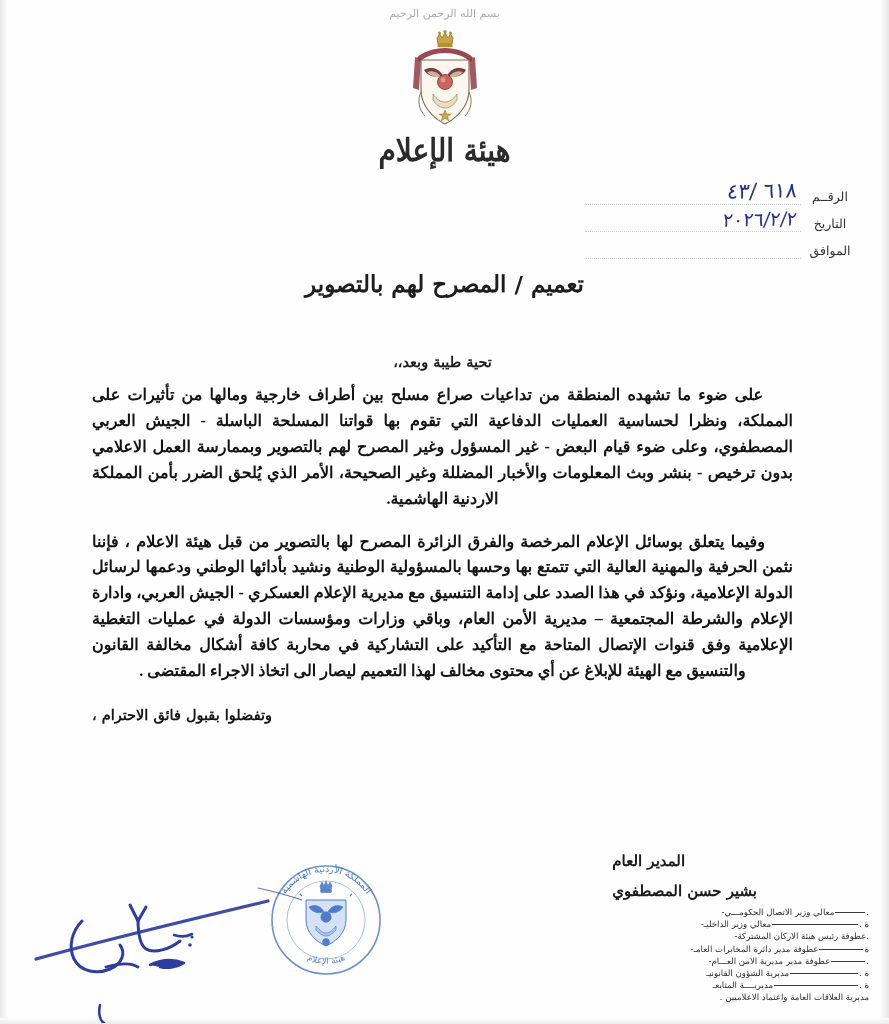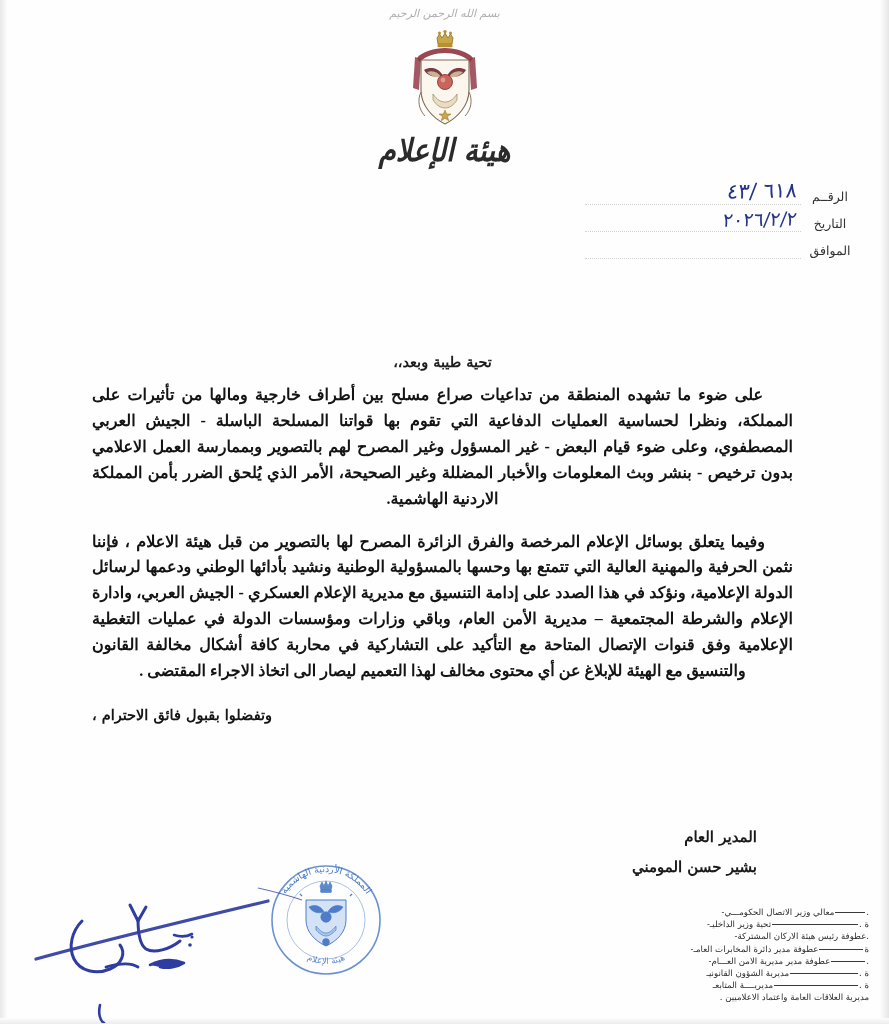--- a/index.html
+++ b/index.html
@@ -26,21 +26,20 @@
   
   .scan-edge-left  { position:absolute; top:0; left:0;  width:7px;  height:100%; background:linear-gradient(90deg,#e8e8e8,#fdfdfd); }
   .scan-edge-right { position:absolute; top:0; right:0; width:9px;  height:100%; background:linear-gradient(270deg,#e6e6e6,#fdfdfd); }
   .scan-edge-bottom{ position:absolute; bottom:0; left:0; width:100%; height:6px; background:linear-gradient(0deg,#ececec,#fdfdfd); }
 
   
   .letterhead {
     position: absolute;
     top: 4px; left: 0; right: 0;
     text-align: center;
-    font-style: italic;
   }
   .basmala {
     font-size: 11px;
     color: #9b9b9b;
     letter-spacing: 0.5px;
     font-family: "DejaVu Serif", serif;
     height: 20px;
     line-height: 20px;
     opacity: .8;
   }
@@ -152,23 +151,23 @@
     text-align: left;
     font-size: 14.5px;
     font-weight: 700;
     color: #151515;
     font-family: "DejaVu Serif", serif;
   }
 
   
   .sig-block {
     position: absolute;
-    top: 828px;
+    top: 852px;
     right: 132px;
-    text-align: right;
+    text-align: left;
     font-family: "DejaVu Serif", serif;
   }
   .sig-title {
     font-size: 15px;
     font-weight: 700;
     color: #1b1b1b;
     margin-bottom: 12px;
   }
   .sig-name {
     font-size: 15px;
@@ -282,31 +281,32 @@
     </div>
 
     <div class="ref-row">
       <span class="ref-label">الموافق</span>
       <span class="ref-fill">
         <span class="hand"></span>
       </span>
     </div>
   </div>
 
+  <div class="doc-title">تعميم / المصرح لهم بالتصوير</div>
 
   <div class="body-wrap">
     <div class="salutation">تحية طيبة وبعد،،</div>
     <p class="para p1">على ضوء ما تشهده المنطقة من تداعيات صراع مسلح بين أطراف خارجية ومالها من تأثيرات على المملكة، ونظرا لحساسية العمليات الدفاعية التي تقوم بها قواتنا المسلحة الباسلة - الجيش العربي المصطفوي، وعلى ضوء قيام البعض - غير المسؤول وغير المصرح لهم بالتصوير وبممارسة العمل الاعلامي بدون ترخيص - بنشر وبث المعلومات والأخبار المضللة وغير الصحيحة، الأمر الذي يُلحق الضرر بأمن المملكة الاردنية الهاشمية.</p>
     <p class="para p3">وفيما يتعلق بوسائل الإعلام المرخصة والفرق الزائرة المصرح لها بالتصوير من قبل هيئة الاعلام ، فإننا نثمن الحرفية والمهنية العالية التي تتمتع بها وحسها بالمسؤولية الوطنية ونشيد بأدائها الوطني ودعمها لرسائل الدولة الإعلامية، ونؤكد في هذا الصدد على إدامة التنسيق مع مديرية الإعلام العسكري - الجيش العربي، وادارة الإعلام والشرطة المجتمعية – مديرية الأمن العام، وباقي وزارات ومؤسسات الدولة في عمليات التغطية الإعلامية وفق قنوات الإتصال المتاحة مع التأكيد على التشاركية في محاربة كافة أشكال مخالفة القانون والتنسيق مع الهيئة للإبلاغ عن أي محتوى مخالف لهذا التعميم ليصار الى اتخاذ الاجراء المقتضى .</p>
     <div class="closing">وتفضلوا بقبول فائق الاحترام ،</div>
   </div>
 
   <div class="sig-block">
     <div class="sig-title">المدير العام</div>
-    <div class="sig-name">بشير حسن المومني</div>
+    <div class="sig-name">بشير حسن المصطفوي</div>
   </div>
 
   <div class="signature-mark">
     <svg viewBox="0 0 240 130" width="240" height="130" aria-hidden="true">
       <g fill="none" stroke="#2f3da0" stroke-linecap="round" stroke-linejoin="round">
         <path d="M2 66 C60 50 150 28 234 8" stroke-width="3.2" opacity="0.92"></path>
         <path d="M48 28 C38 38 34 54 40 66 C46 78 62 82 76 76 C88 71 92 60 86 52" stroke-width="3"></path>
         <path d="M96 12 L104 28 L112 14" stroke-width="3"></path>
         <path d="M104 26 C104 40 106 52 112 56 C120 61 136 56 146 48" stroke-width="3"></path>
         <path d="M140 42 C146 44 152 44 158 41" stroke-width="2.6"></path>
@@ -347,21 +347,21 @@
       </g>
       <path d="M0 36 C18 40 32 44 44 48" fill="none" stroke="#2f3da0" stroke-width="1.1" opacity="0.75"></path>
     </svg>
   </div>
 
   <div class="dist-list">
     <div class="dist-item">
       <span>.</span><span class="lead" style="width:30px"></span><span>معالي وزير الاتصال الحكومـــي</span><span>-</span>
     </div>
     <div class="dist-item">
-      <span>ة .</span><span class="lead" style="width:86px"></span><span>تحية وزير الداخليـ</span><span>-</span>
+      <span>ة .</span><span class="lead" style="width:86px"></span><span>معالي وزير الداخليـ</span><span>-</span>
     </div>
     <div class="dist-item">
       <span> .</span><span>عطوفة رئيس هيئة الاركان المشتركة</span><span>-</span>
     </div>
     <div class="dist-item">
       <span>ة</span><span class="lead" style="width:44px"></span><span>عطوفة مدير دائرة المخابرات العامـ</span><span>-</span>
     </div>
     <div class="dist-item">
       <span>.</span><span class="lead" style="width:34px"></span><span>عطوفة مدير مديرية الامن العـــام</span><span>-</span>
     </div>

